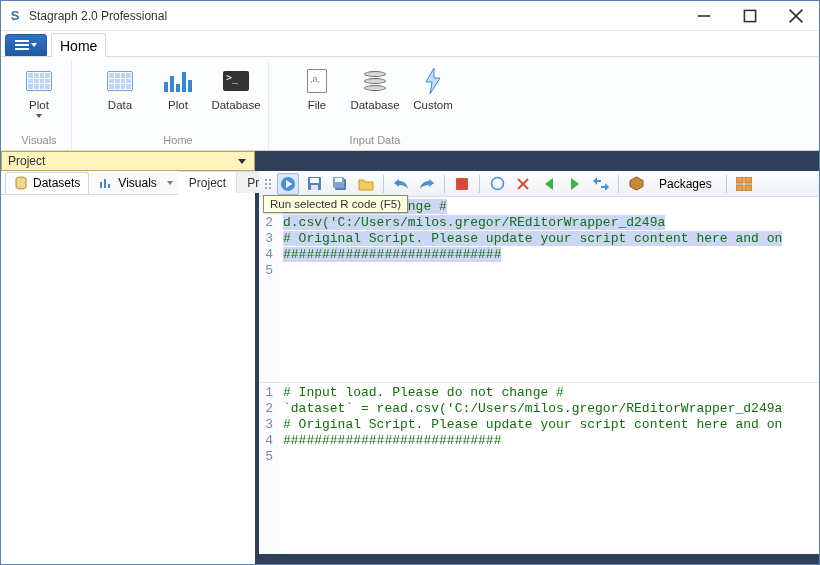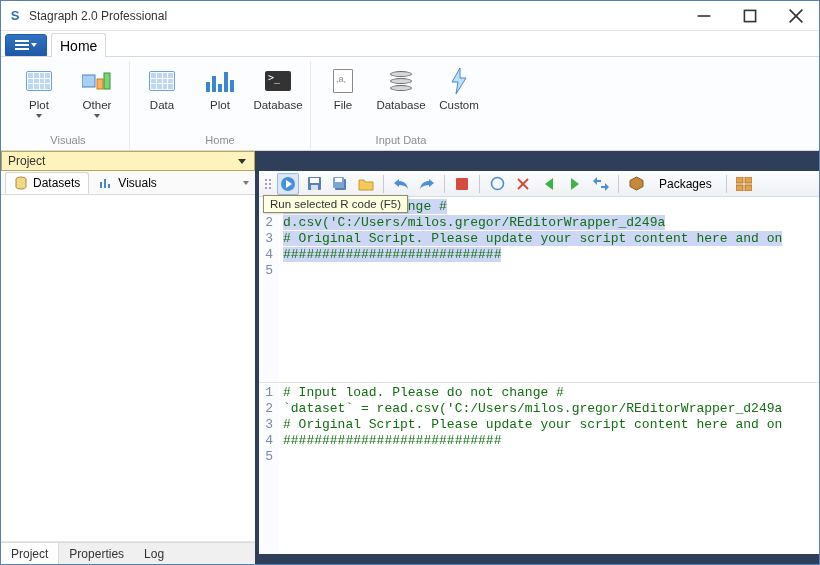--- a/index.html
+++ b/index.html
@@ -75,20 +75,21 @@
   font-size: 14px;
 }
 
 
 .ribbon {
   height: 94px;
   display: flex;
   background: #fbfdff;
   border-bottom: 1px solid #d8d8d8;
   padding: 4px 6px 0 6px;
+  gap: 16px;
 }
 .ribbon-group {
   display: flex;
   flex-direction: column;
   border-right: 1px solid #e9e9e9;
   padding: 0 8px;
 }
 .ribbon-group:last-child { border-right: none; }
 .ribbon-group .items-row { display: flex; gap: 10px; flex: 1 1 auto; }
 .ribbon-group .group-label {
@@ -149,21 +150,21 @@
   background:#fff8e3;border:1px solid #b7aa55;
   padding: 0 6px;
   color:#333;
 }
 .console-tab .x { font-size:11px; color:#555;}
 .rc-headstrip { background:#2f3f59;height:20px;display:flex;align-items:center;padding-left:4px;flex:1;}
 .rc-headstrip .expander { margin-left:auto; margin-right:6px; color:#c7d2e6; font-size:11px; }
 
 
 .workspace { display:flex; height: calc(565px - 30px - 26px - 94px - 20px - 2px); }
-.left-pane { width:258px; display:flex; flex-direction:column; border-right:4px solid #2f3f59; background:#fff;}
+.left-pane { width:258px; display:flex; border-right:4px solid #2f3f59; background:#fff;}
 .right-pane { flex:1 1 auto; display:flex; flex-direction:column; background:#fff; min-width:0;}
 
 .proj-tabs { height:24px; display:flex; align-items:center; border-bottom:1px solid #dadada; padding-left:4px; gap:2px; background:#fafafa;}
 .proj-tab { height:22px; padding:0 8px; display:flex; align-items:center; gap:5px; font-size:12px;}
 .proj-tab.active { background:#fff; border:1px solid #cfd6e4; border-bottom:1px solid #fff; border-radius:3px 3px 0 0; margin-bottom:-1px;}
 .proj-tabs .dd-small{margin-left:auto;margin-right:6px;width:0;height:0;border-left:3px solid transparent;border-right:3px solid transparent;border-top:4px solid #7a7a7a;}
 .proj-body { flex:1 1 auto; background:#fff; border-bottom:1px solid #e6e6e6; }
 
 .bottom-tabs { height:22px; display:flex; align-items:stretch; background:#f0f0f0; border-top:1px solid #dcdcdc;}
 .bottom-tabs .btab { padding:0 10px; display:flex; align-items:center; font-size:12px; color:#333;}
@@ -267,31 +268,20 @@
               <span></span>
               <span></span>
               <span></span>
               <span></span>
               <span></span>
               <span></span>
               <span></span>
             </div>
           </div>
         <div class="lbl">Plot</div>
-        <div class="dd"></div>
-      </div>
-      <div class="ribbon-item">
-        <div class="ico">
-          <svg width="30" height="24" viewBox="0 0 30 24">
-              <rect x="0" y="6" width="13" height="12" fill="#a9cff4" stroke="#4a86c5"></rect>
-              <rect x="15" y="10" width="6" height="10" fill="#ffb05a" stroke="#c97a1f"></rect>
-              <rect x="22" y="4" width="6" height="16" fill="#7fd27d" stroke="#2f9a2f"></rect>
-            </svg>
-        </div>
-        <div class="lbl">Other</div>
         <div class="dd"></div>
       </div>
     </div>
     <div class="group-label">Visuals</div>
   </div>
 
   <div class="ribbon-group">
     <div class="items-row">
       <div class="ribbon-item">
         <div class="ico">

